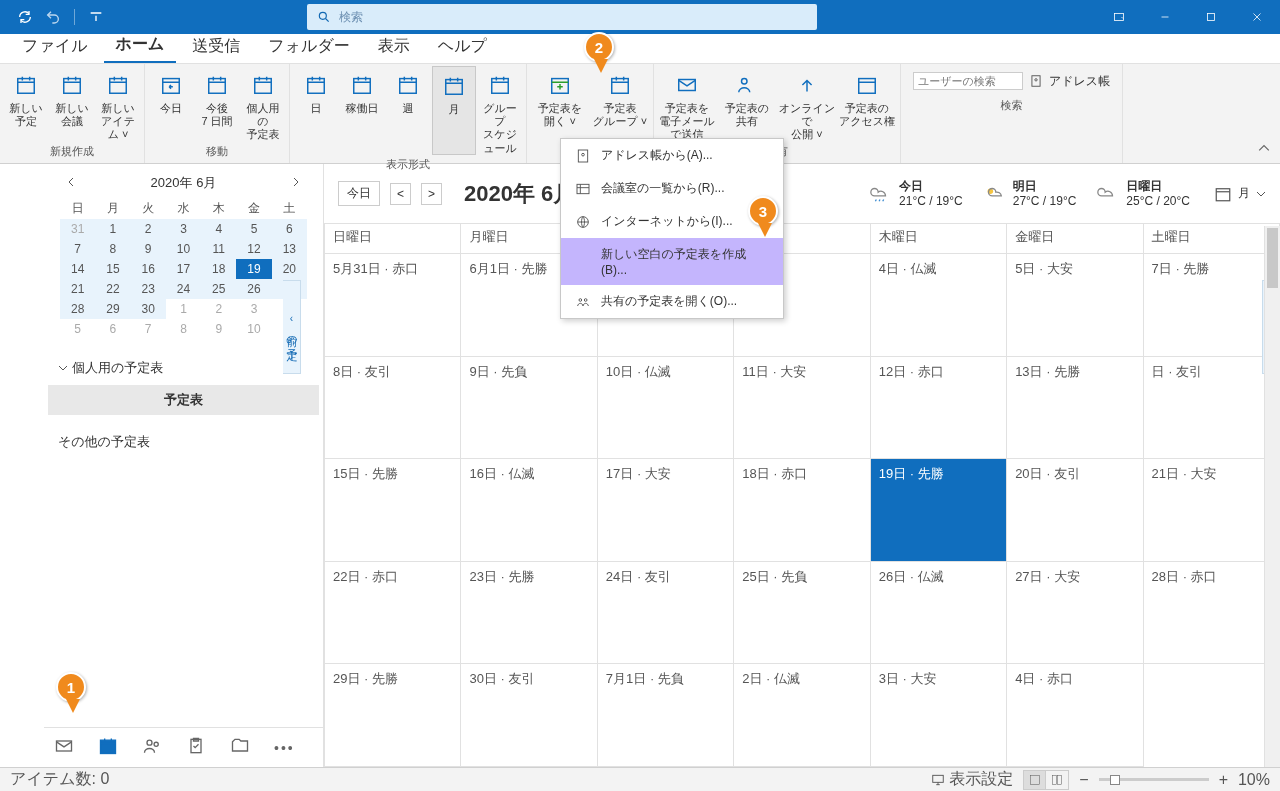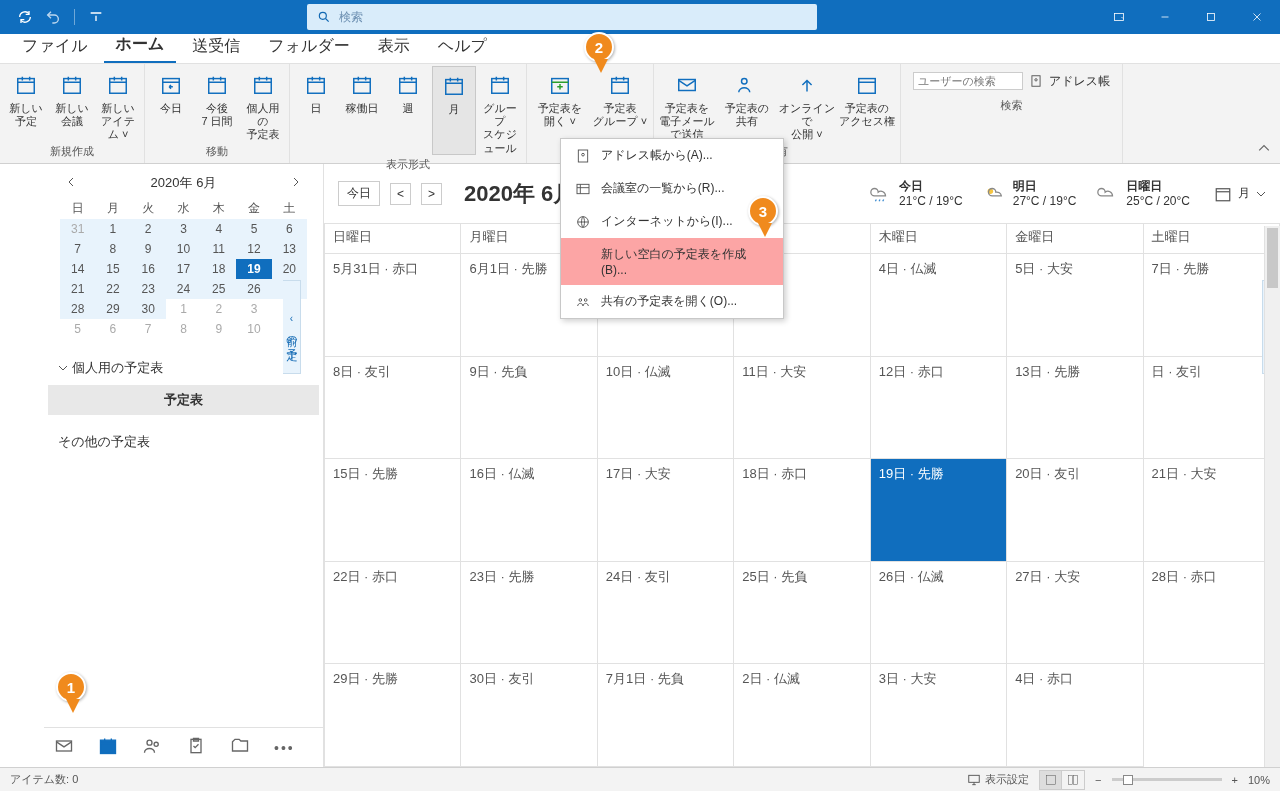--- a/index.html
+++ b/index.html
@@ -34,34 +34,34 @@
 .bigbtn.wide{width:58px;}
 .bigbtn.active{background:#e5e5e5;border:1px solid #c8c8c8;}
 .group.rel{position:relative;}
 .dropdownarea{display:flex;flex-direction:row;padding:6px 8px;font-size:12px;gap:6px;}
 .dropdownarea .row{display:flex;align-items:center;gap:6px;}
 .collapse-chev{position:absolute;right:10px;bottom:6px;}
 
 
 .menu { position:absolute; top:138px; left:560px; width:224px; background:#fff; border:1px solid #c8c8c8; box-shadow:2px 2px 6px rgba(0,0,0,0.2); z-index:100;}
 .menu .mitem { display:flex; align-items:center; gap:10px; padding:8px 14px; font-size:12px;}
-.menu .mitem.hover{background:#fca5a5;}
+.menu .mitem.hover{background:#c4b5fd;}
 .menu .mitem svg{width:16px;height:16px;flex-shrink:0;}
 
 
 .content {position:absolute;top:164px;left:0;right:0;bottom:24px;display:flex;padding-left:44px;}
 .left-nav{width:280px;border-right:1px solid #e1e1e1;display:flex;flex-direction:column;background:#fff;}
 .minical{padding:10px 16px 4px;}
 .minical .hdr{display:flex;align-items:center;justify-content:space-between;padding:0 6px;margin-bottom:6px;}
 .minical .hdr svg{width:10px;height:10px;}
 .minical table{width:100%;border-collapse:collapse;font-size:12px;text-align:center;}
 .minical th{font-weight:400;color:#555;padding:2px 0;}
 .minical td{padding:3px 0;color:#555;}
 .minical td.inmonth{background:#e8f3fc;text-align:center;}
-.minical td.today{background:#106ebe;color:#fff;font-weight:700;}
+.minical td.today{background:#106ebe;color:#fff;font-weight:400;}
 .minical td.dim{color:#aaa;}
 .cal-list{padding:8px 4px;}
 .cal-list .group-hdr{display:flex;align-items:center;gap:4px;padding:8px 10px;font-size:13px;}
 .cal-list .cal-item{padding:6px 24px;font-size:13px;}
 .cal-list .cal-item.selected{background:#e8e8e8;font-weight:600;text-align:center;}
 
 .modulebar{margin-top:auto;border-top:1px solid #e1e1e1;display:flex;padding:8px 10px;gap:24px;align-items:center;}
 .modulebar .mod svg{width:20px;height:20px;}
 .modulebar .mod.active svg{stroke:#106ebe;fill:#106ebe;}
 .modulebar .more{letter-spacing:2px;color:#666;font-size:14px;}
@@ -83,21 +83,21 @@
 .grid .cell{border-right:1px solid #e1e1e1;border-bottom:1px solid #e1e1e1;padding:6px 8px;font-size:13px;color:#555;}
 .grid .cell.today{background:#106ebe;color:#fff;}
 
 .slider-handle{position:absolute;top:280px;width:18px;height:94px;background:#e8f3fc;border:1px solid #c8dcec;display:flex;align-items:center;justify-content:center;flex-direction:column;font-size:11px;color:#1068b3;}
 .slider-handle.left{left:283px;border-left:none;}
 .slider-handle.right{right:0;border-right:none;}
 .slider-handle .chev{font-size:10px;margin-bottom:4px;}
 .slider-handle .vtxt{writing-mode:vertical-rl;}
 
 
-.statusbar{position:absolute;bottom:0;left:0;right:0;height:24px;background:#f3f3f3;border-top:1px solid #d0d0d0;display:flex;align-items:center;padding:0 10px;font-size:11px;color:#555;}
+.statusbar{position:absolute;bottom:0;left:0;right:0;height:24px;background:#f3f3f3;border-top:1px solid #d0d0d0;display:flex;align-items:center;padding:0 10px;font-size:16px;color:#555;}
 .statusbar .right{margin-left:auto;display:flex;align-items:center;gap:10px;}
 .statusbar .zoom-track{width:110px;height:3px;background:#ccc;position:relative;}
 .statusbar .zoom-track::after{content:"";position:absolute;left:10%;top:-3px;width:8px;height:8px;border:1px solid #888;background:#fff;}
 .view-toggle{display:flex;border:1px solid #ccc;}
 .view-toggle span{width:22px;height:18px;display:flex;align-items:center;justify-content:center;border-right:1px solid #ccc;}
 .view-toggle span:last-child{border-right:none;}
 .view-toggle span.active{background:#ddd;}
 
 
 .callout{position:absolute;width:34px;height:46px;z-index:500;}

